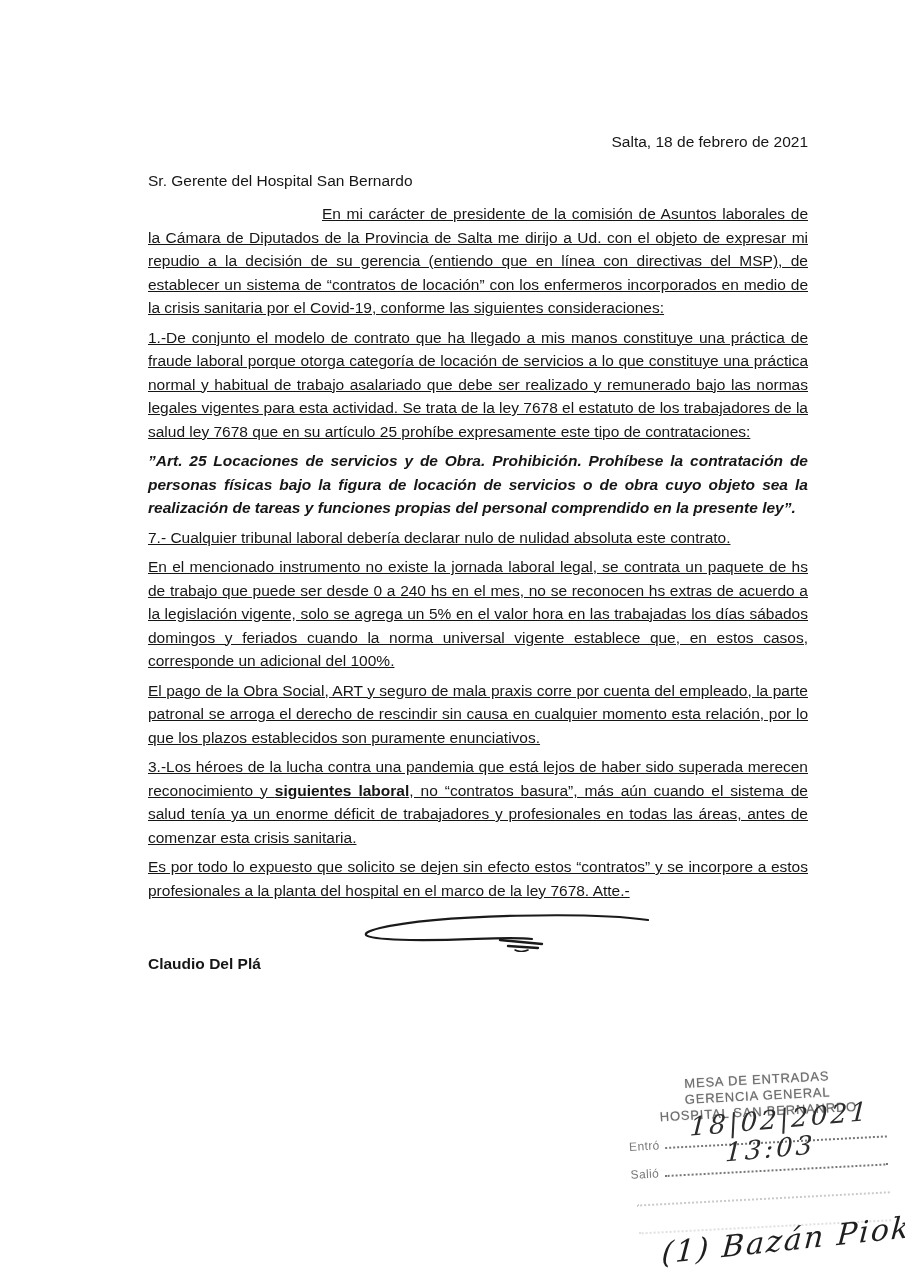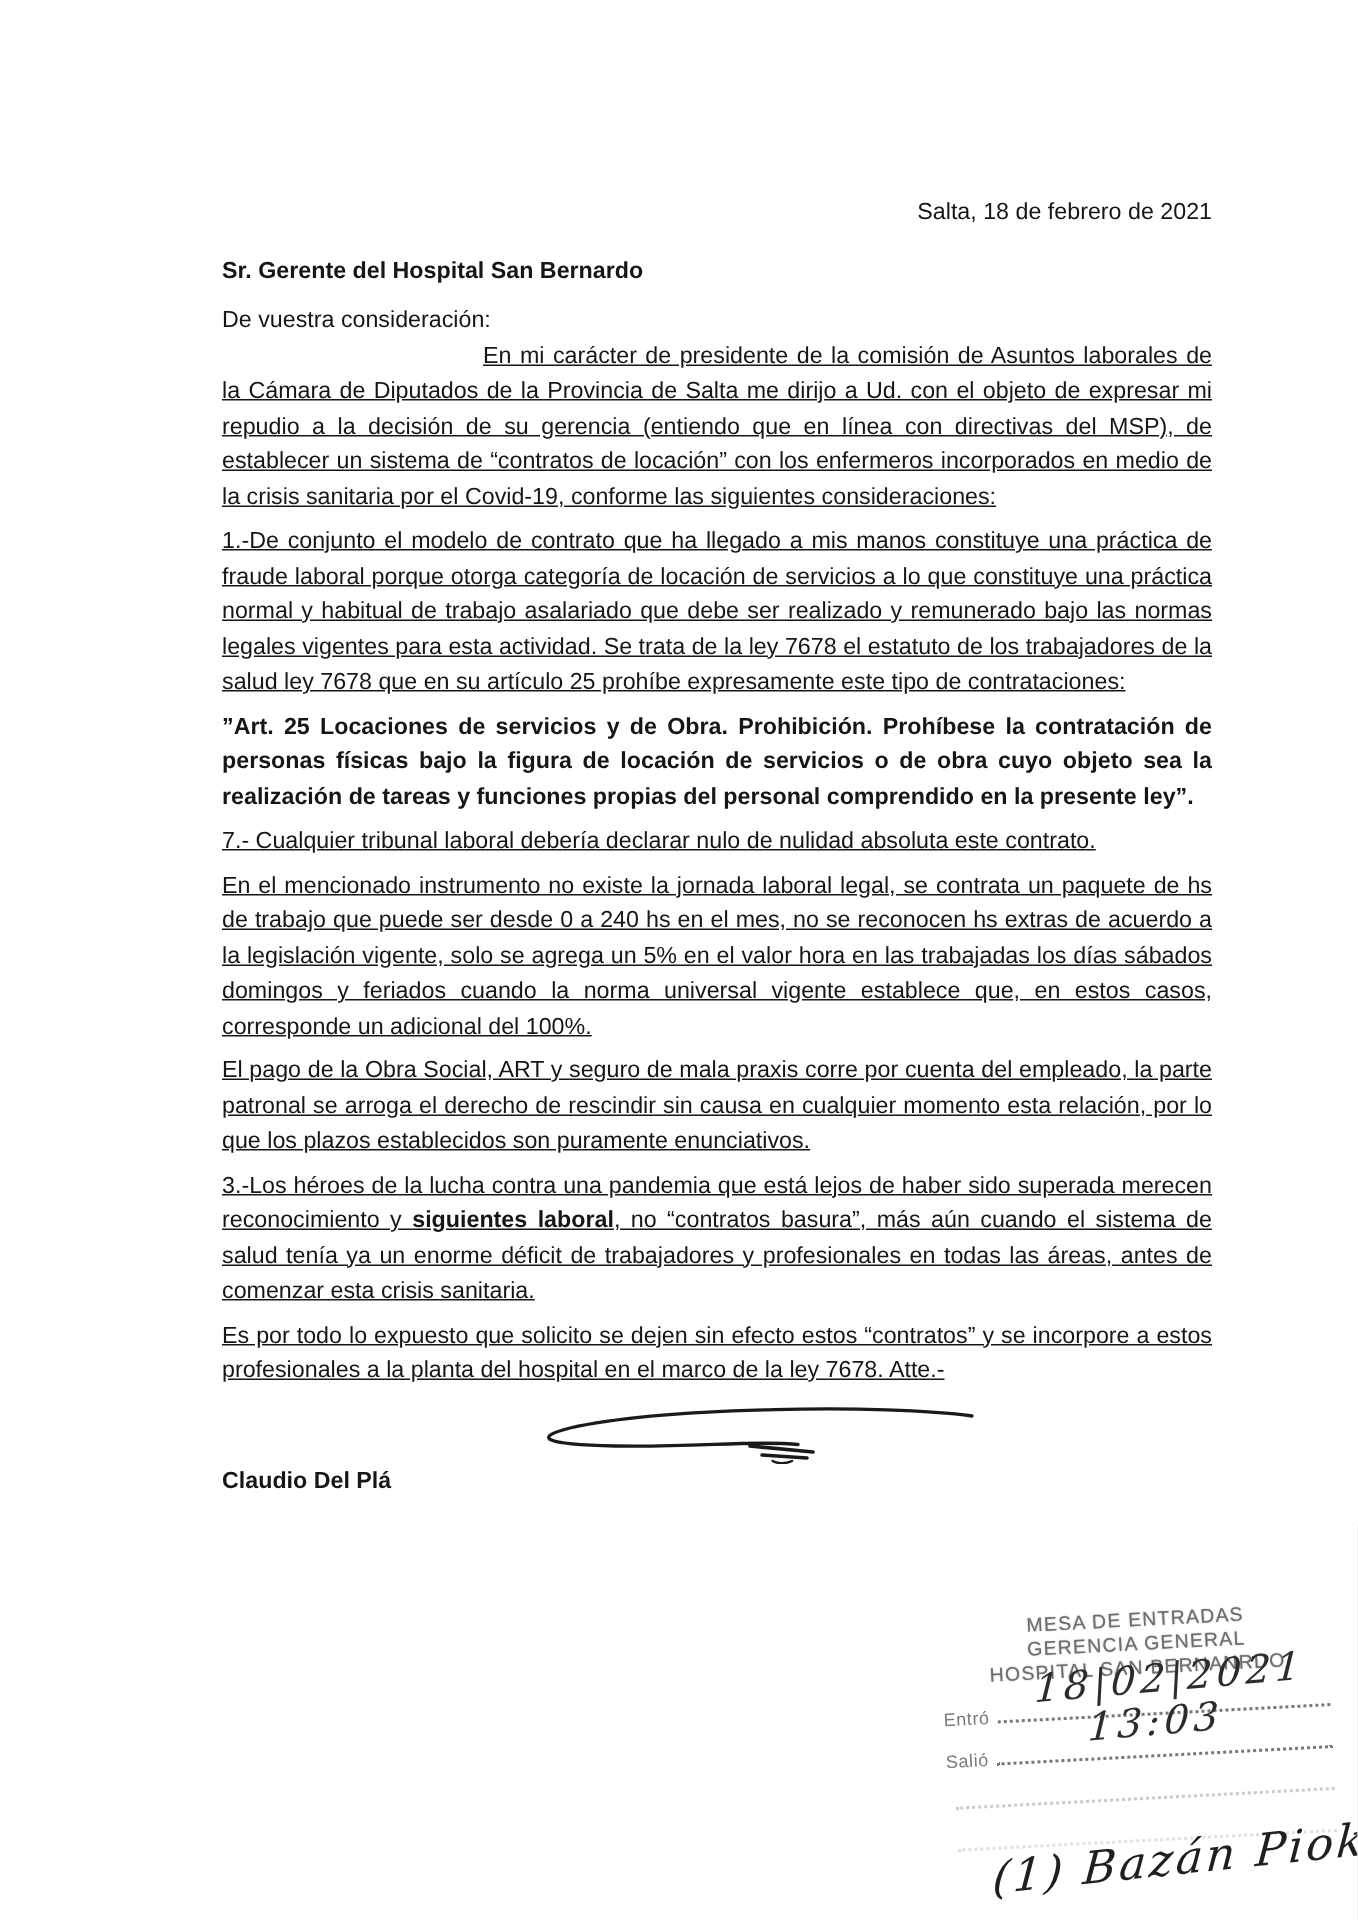--- a/index.html
+++ b/index.html
@@ -16,27 +16,28 @@
   }
   .content {
     position: absolute;
     left: 148px;
     top: 130px;
     width: 660px;
     font-size: 15.5px;
     line-height: 23.5px;
   }
   .date-line   { text-align: right; margin-bottom: 15px; }
-  .addr-line1  { margin-bottom: 10px; font-weight: bold; }
+  .addr-line1  { margin-bottom: 10px; }
   .addr-line2  { margin-bottom: 12px; }
   .salutation  { margin-bottom: 0; }
   p.body-par   { text-align: justify; margin-bottom: 6px; text-decoration: underline; }
   p.intro      { text-indent: 174px; }
   p.legal-quote{
     font-weight: bold;
+    font-style: italic;
     text-align: justify;
     margin-bottom: 6px;
   }
   .bold-inline { font-weight: bold; }
   .sig-scribble{
     margin: 4px 0 0 204px;
     width: 300px;
     height: 44px;
     display: block;
   }
@@ -92,21 +93,20 @@
 </style>
 </head>
 <body>
 
 <div class="page">
   <div class="content">
 
     <div class="date-line">Salta, 18 de febrero de 2021</div>
 
     <div class="addr-line1">Sr. Gerente del Hospital San Bernardo</div>
-    <div class="salutation">De vuestra consideración:</div>
 
     <p class="body-par intro">En mi carácter de presidente de la comisión de Asuntos laborales de la Cámara de Diputados de la Provincia de Salta me dirijo a Ud. con el objeto de expresar mi repudio a la decisión de su gerencia (entiendo que en línea con directivas del MSP), de establecer un sistema de “contratos de locación” con los enfermeros incorporados en medio de la crisis sanitaria por el Covid-19, conforme las siguientes consideraciones:</p>
 
     <p class="body-par">1.-De conjunto el modelo de contrato que ha llegado a mis manos constituye una práctica de fraude laboral porque otorga categoría de locación de servicios a lo que constituye una práctica normal y habitual de trabajo asalariado que debe ser realizado y remunerado bajo las normas legales vigentes para esta actividad. Se trata de la ley 7678 el estatuto de los trabajadores de la salud ley 7678 que en su artículo 25 prohíbe expresamente este tipo de contrataciones:</p>
 
     <p class="legal-quote">”Art. 25 Locaciones de servicios y de Obra. Prohibición. Prohíbese la contratación de personas físicas bajo la figura de locación de servicios o de obra cuyo objeto sea la realización de tareas y funciones propias del personal comprendido en la presente ley”.</p>
 
     <p class="body-par">7.- Cualquier tribunal laboral debería declarar nulo de nulidad absoluta este contrato.</p>
 
     <p class="body-par">En el mencionado instrumento no existe la jornada laboral legal, se contrata un paquete de hs de trabajo que puede ser desde 0 a 240 hs en el mes, no se reconocen hs extras de acuerdo a la legislación vigente, solo se agrega un 5% en el valor hora en las trabajadas los días sábados domingos y feriados cuando la norma universal vigente establece que, en estos casos, corresponde un adicional del 100%.</p>

